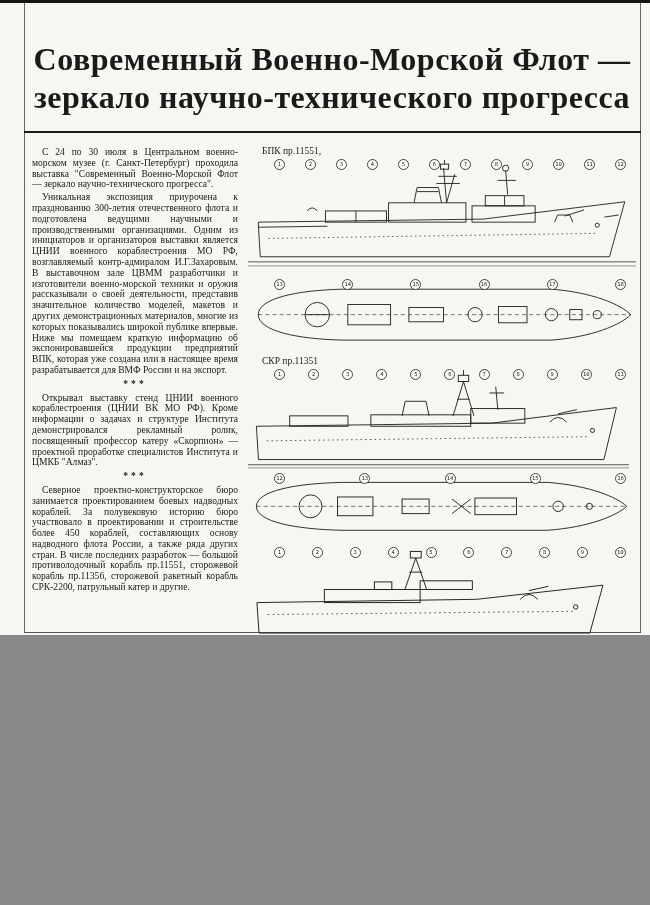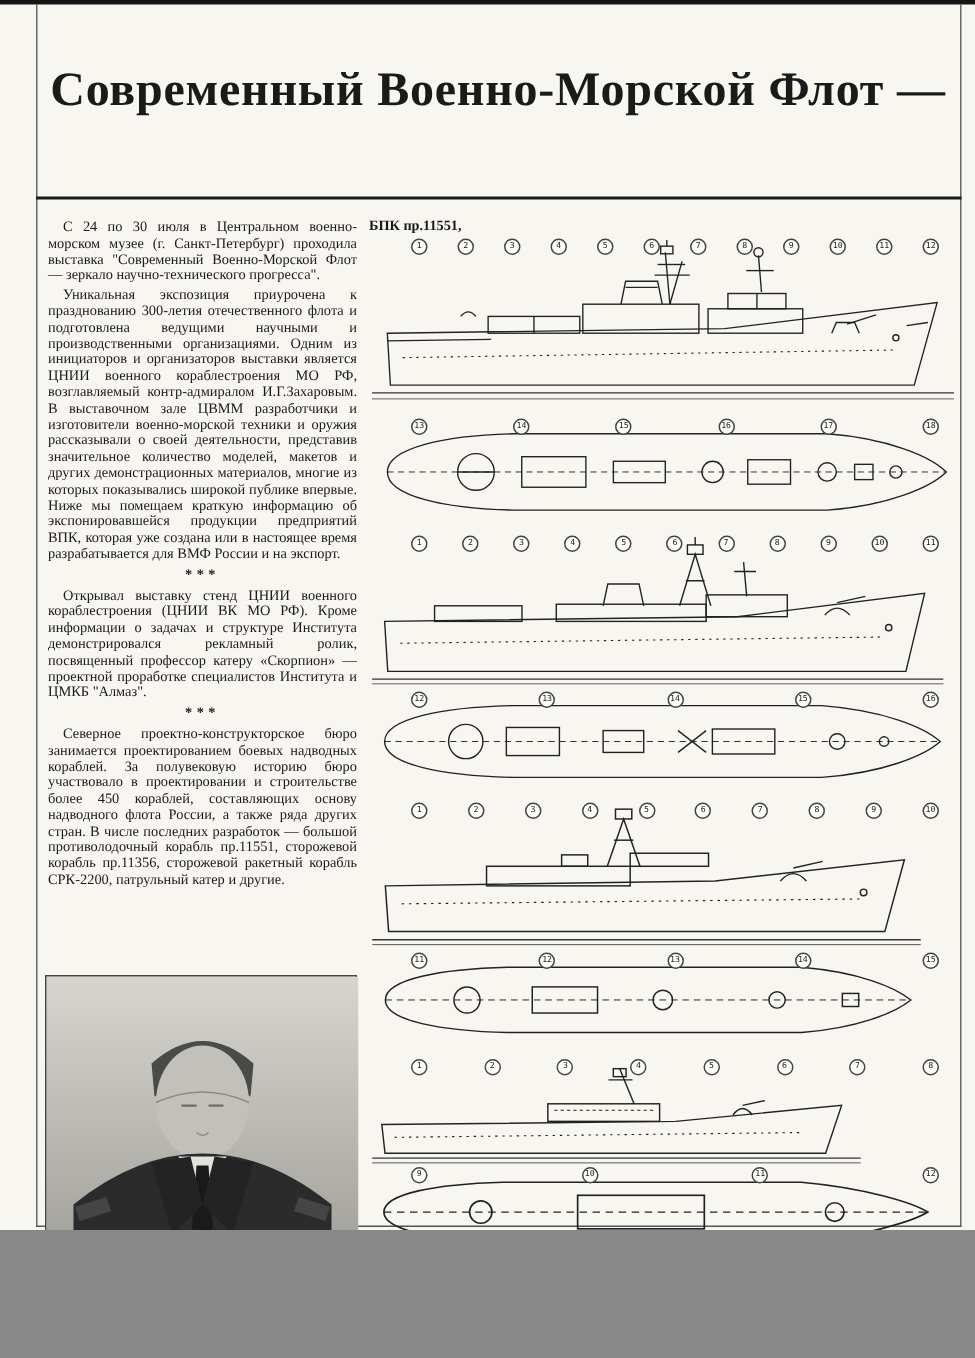--- a/index.html
+++ b/index.html
@@ -1,17 +1,17 @@
 <!DOCTYPE html>
 <html><head>
 <meta charset="utf-8">
 <style>
   html,body{margin:0;padding:0;background:#888;}
   .page{
-    position:relative;width:650px;height:820px;margin:0 auto;
+    position:relative;width:650px;height:635px;margin:0 auto;
     background:#f8f6f1;overflow:hidden;
     font-family:"Liberation Serif", serif;color:#1a1a1a;
   }
   .top-strip{position:absolute;top:0;left:0;right:0;height:3px;background:#141414;}
   .frame-left{position:absolute;left:24px;top:3px;bottom:2px;width:1px;background:#666;}
   .frame-right{position:absolute;right:9px;top:3px;bottom:2px;width:1px;background:#666;}
   .frame-bottom{position:absolute;left:24px;right:9px;bottom:2px;height:1px;background:#555;}
 
   .title{
     position:absolute;top:40px;left:30px;right:16px;text-align:center;
@@ -19,21 +19,21 @@
   }
   .title-rule{position:absolute;top:131px;left:24px;right:9px;height:2px;background:#1a1a1a;}
 
   .left-col{position:absolute;top:147px;left:32px;width:206px;}
   .body-text{font-size:9.6px;line-height:10.8px;text-align:justify;}
   .para{margin:0 0 2px;text-indent:10px;}
   .para.sep{text-align:center;text-indent:0;letter-spacing:3px;font-weight:bold;margin:3px 0;}
 
   .right-col{position:absolute;top:146px;left:246px;width:396px;}
   .fig{margin:0 0 5px;}
-  .fig-label{font-size:9.5px;line-height:11px;margin:0 0 1px;font-weight:bold;}
+  .fig-label{font-size:9.5px;line-height:11px;margin:0 16px 1px;}
   .drawing{position:relative;}
   .drawing svg{display:block;}
   .callouts{
     position:absolute;top:1px;left:28px;right:16px;display:flex;
     justify-content:space-between;pointer-events:none;
   }
   .co{
     display:inline-block;width:9px;height:9px;border:1px solid #444;border-radius:50%;
     font:5.5px/8.5px "DejaVu Sans Mono", monospace;text-align:center;background:#fdfcf9;color:#222;
   }
@@ -53,20 +53,21 @@
 <body>
 
 <div class="page">
   <div class="top-strip"></div>
   <div class="frame-left"></div>
   <div class="frame-right"></div>
   <div class="frame-bottom"></div>
 
   <div class="title">
     <div>Современный Военно-Морской Флот —</div>
+    <div>зеркало научно-технического прогресса</div>
   </div>
   <div class="title-rule"></div>
 
   <div class="left-col">
     <div class="body-text">
         <p class="para">С 24 по 30 июля в Центральном военно-морском музее (г. Санкт-Петербург) проходила выставка "Современный Военно-Морской Флот — зеркало научно-технического прогресса".</p>
         <p class="para">Уникальная экспозиция приурочена к празднованию 300-летия отечественного флота и подготовлена ведущими научными и производственными организациями. Одним из инициаторов и организаторов выставки является ЦНИИ военного кораблестроения МО РФ, возглавляемый контр-адмиралом И.Г.Захаровым. В выставочном зале ЦВММ разработчики и изготовители военно-морской техники и оружия рассказывали о своей деятельности, представив значительное количество моделей, макетов и других демонстрационных материалов, многие из которых показывались широкой публике впервые. Ниже мы помещаем краткую информацию об экспонировавшейся продукции предприятий ВПК, которая уже создана или в настоящее время разрабатывается для ВМФ России и на экспорт.</p>
         <p class="para sep">***</p>
         <p class="para">Открывал выставку стенд ЦНИИ военного кораблестроения (ЦНИИ ВК МО РФ). Кроме информации о задачах и структуре Института демонстрировался рекламный ролик, посвященный профессор катеру «Скорпион» — проектной проработке специалистов Института и ЦМКБ "Алмаз".</p>
         <p class="para sep">***</p>
@@ -148,20 +149,21 @@
             <rect x="248" y="28" width="28" height="16"></rect>
             <circle cx="300" cy="36" r="6"></circle>
             <rect x="318" y="31" width="12" height="10"></rect>
             <circle cx="345" cy="36" r="4"></circle>
           </g>
         </svg>
       </div>
     </figure>
 
     <figure class="fig" style="margin:5px 0 0;">
+      <figcaption class="fig-label">СКР пр.11351</figcaption>
       <div class="drawing">
         <div class="callouts">
             <span class="co">1</span>
             <span class="co">2</span>
             <span class="co">3</span>
             <span class="co">4</span>
             <span class="co">5</span>
             <span class="co">6</span>
             <span class="co">7</span>
             <span class="co">8</span>

